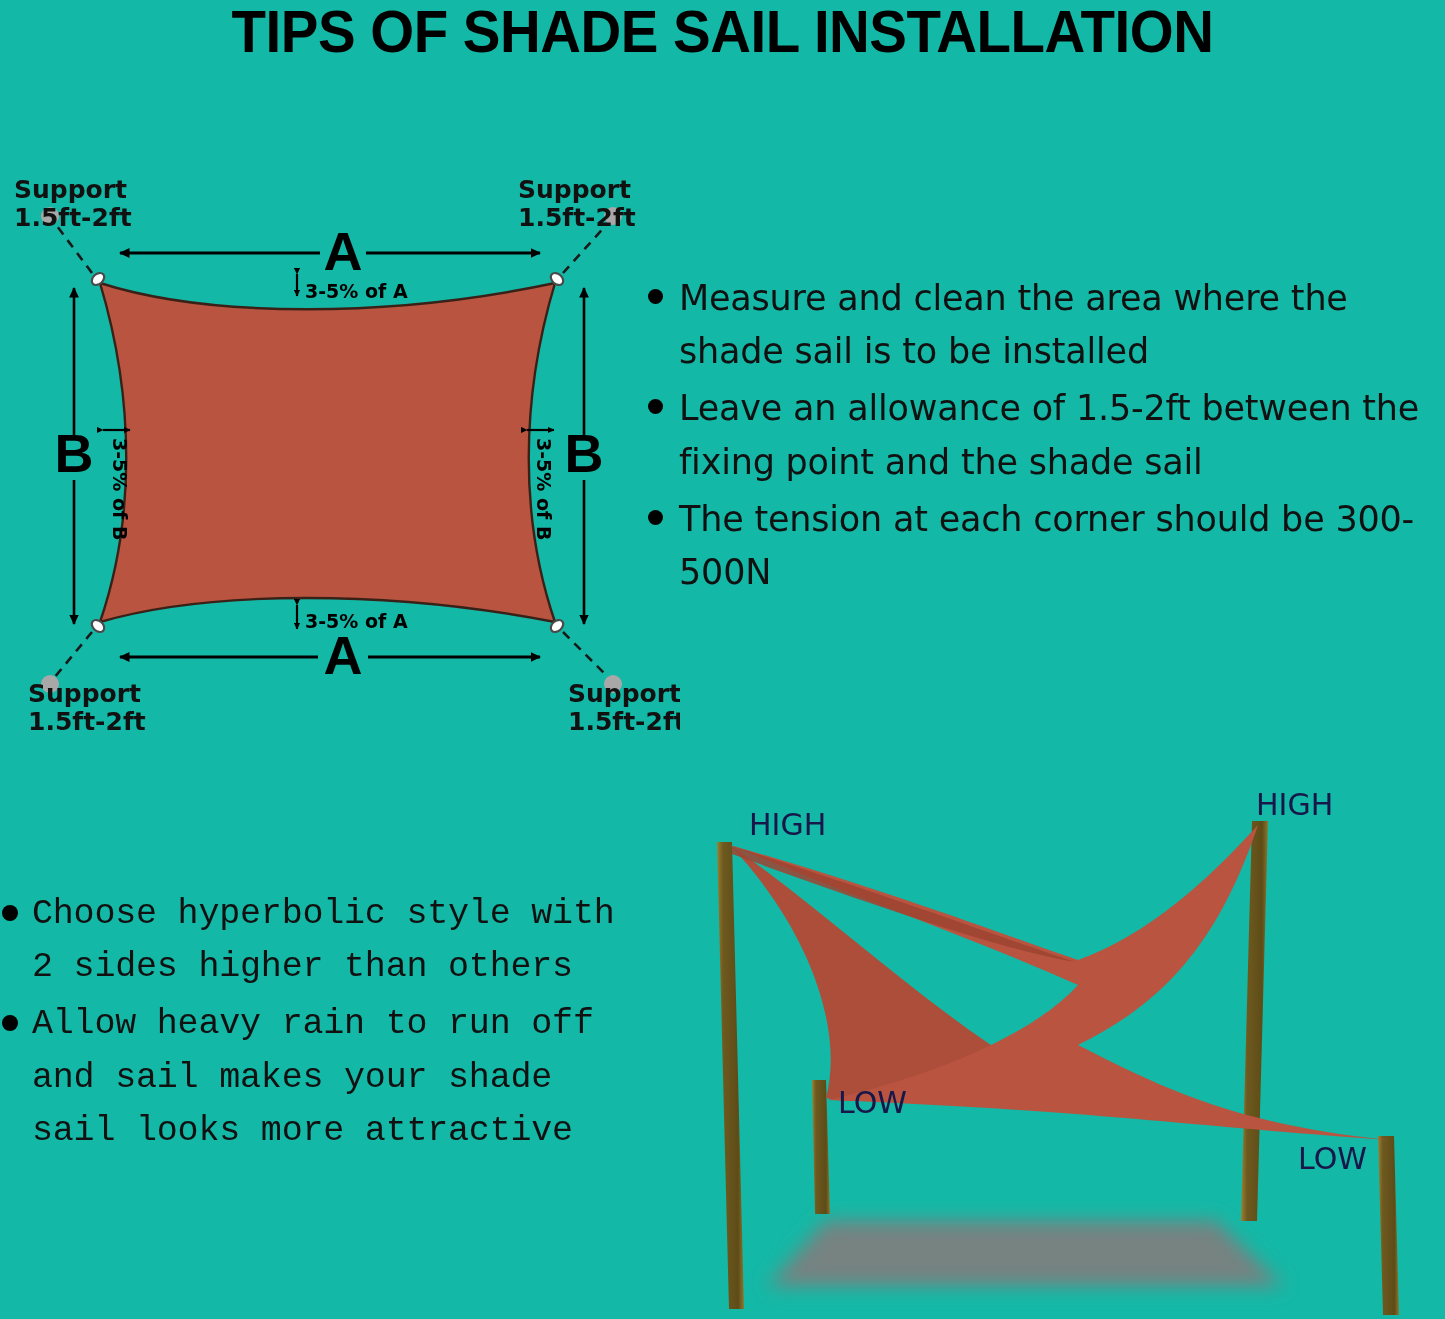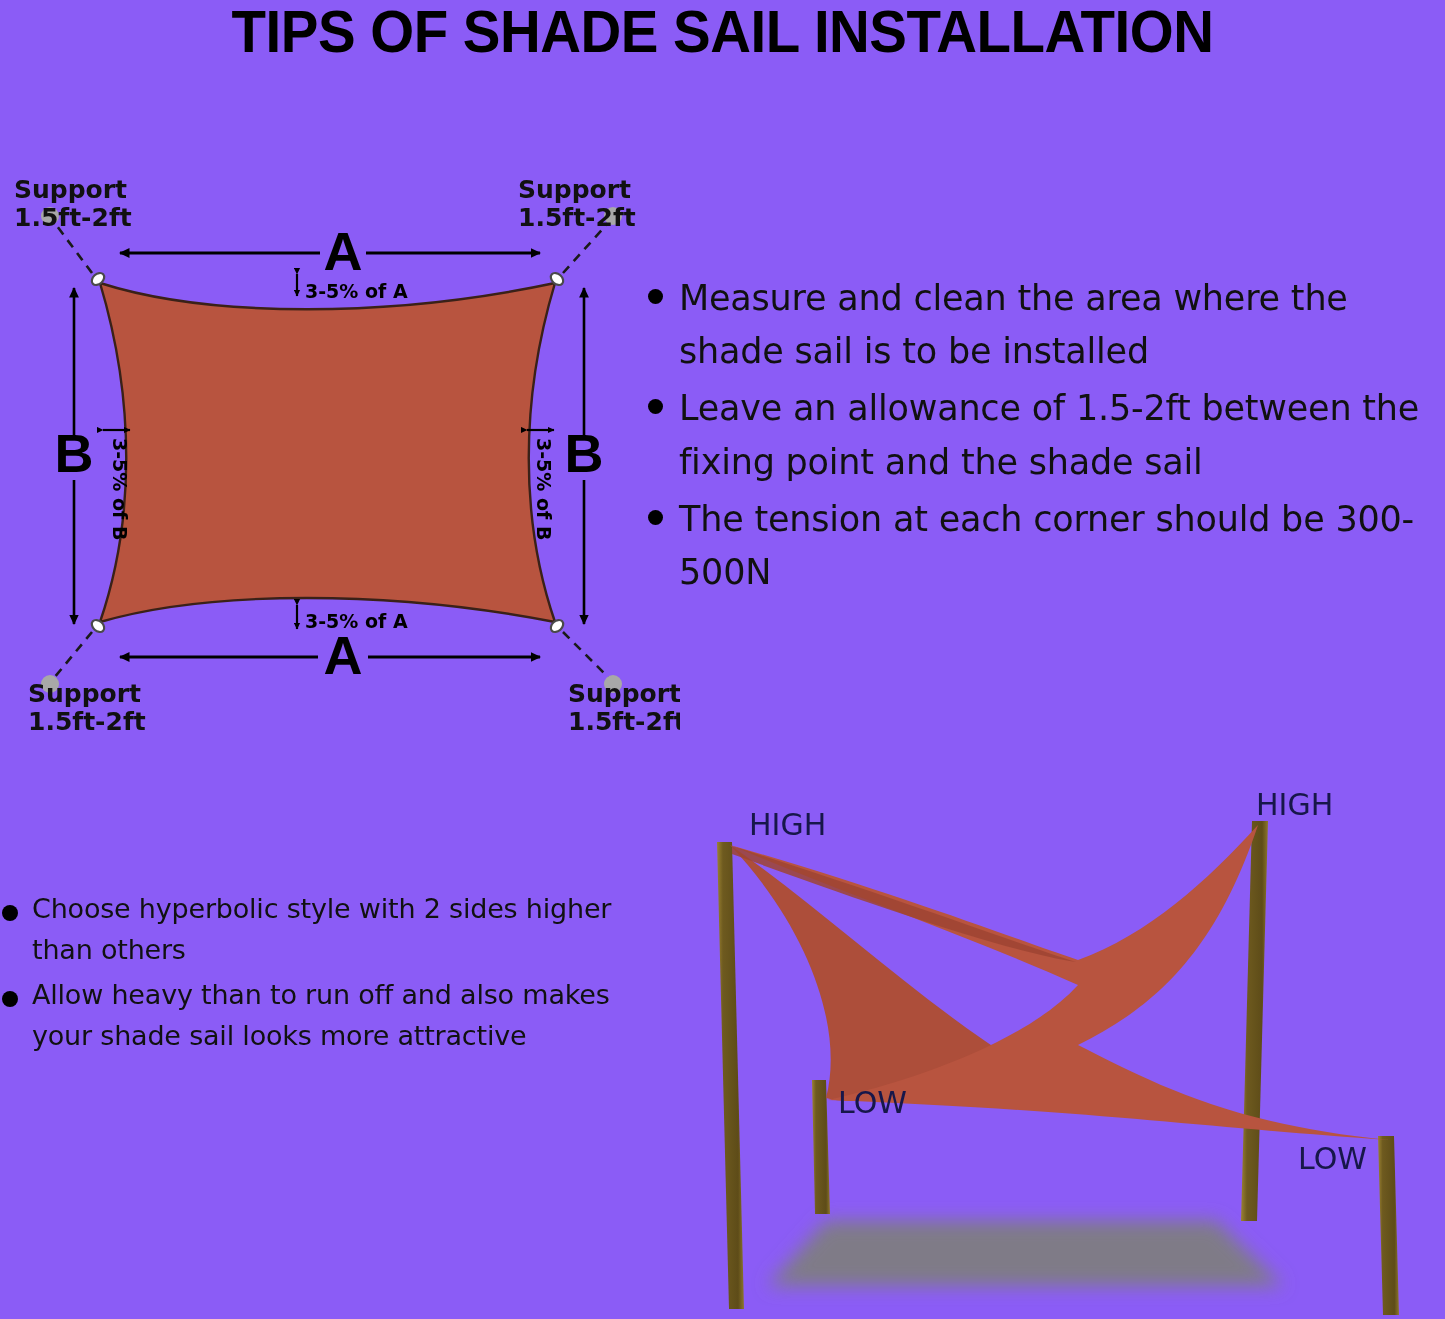--- a/index.html
+++ b/index.html
@@ -9,21 +9,21 @@
     height: 1319px;
     background: #ffffff;
     font-family: "DejaVu Sans", "Liberation Sans", sans-serif;
     overflow: hidden;
   }
 
   #page {
     position: relative;
     width: 1445px;
     height: 1319px;
-    background: #8b5cf6;
+    background: #14b8a6;
   }
 
   
   #title {
     position: absolute;
     left: 0;
     top: 2px;
     width: 1445px;
     text-align: center;
     font-family: "Liberation Sans", "DejaVu Sans", sans-serif;
@@ -75,21 +75,21 @@
     margin-top: 17px;
     margin-right: 16px;
   }
   .bullet-text {
     font-family: "DejaVu Sans", "Liberation Sans", sans-serif;
     font-size: 35px;
     line-height: 1.52;
     color: #111111;
     letter-spacing: -0.2px;
   }
-  #tips-left .bullet-text { font-size: 27px; line-height: 1.52; }
+  #tips-left .bullet-text { font-size: 35px; line-height: 1.52; font-family: Liberation Mono, monospace; }
   #tips-left .bullet-dot { width: 16px; height: 16px; margin-right: 14px; }
 
   
   #hyper-diagram {
     position: absolute;
     left: 648px;
     top: 780px;
     width: 797px;
     height: 539px;
     text-align: right;
@@ -223,21 +223,21 @@
 
   <div id="tips-left">
 
     <div class="bullet-row">
       <span class="bullet-dot"></span>
       <span class="bullet-text">Choose hyperbolic style with 2 sides higher than others</span>
     </div>
 
     <div class="bullet-row">
       <span class="bullet-dot"></span>
-      <span class="bullet-text">Allow heavy than to run off and also makes your shade sail looks more attractive</span>
+      <span class="bullet-text">Allow heavy rain to run off and sail makes your shade sail looks more attractive</span>
     </div>
 
   </div>
 
   <div id="hyper-diagram">
     <svg width="797" height="539" viewBox="0 0 797 539" xmlns="http://www.w3.org/2000/svg">
       <defs>
         <linearGradient id="postGrad" x1="0" y1="0" x2="1" y2="0">
           <stop offset="0%" stop-color="#9A8232"></stop>
           <stop offset="22%" stop-color="#6E5A1F"></stop>

